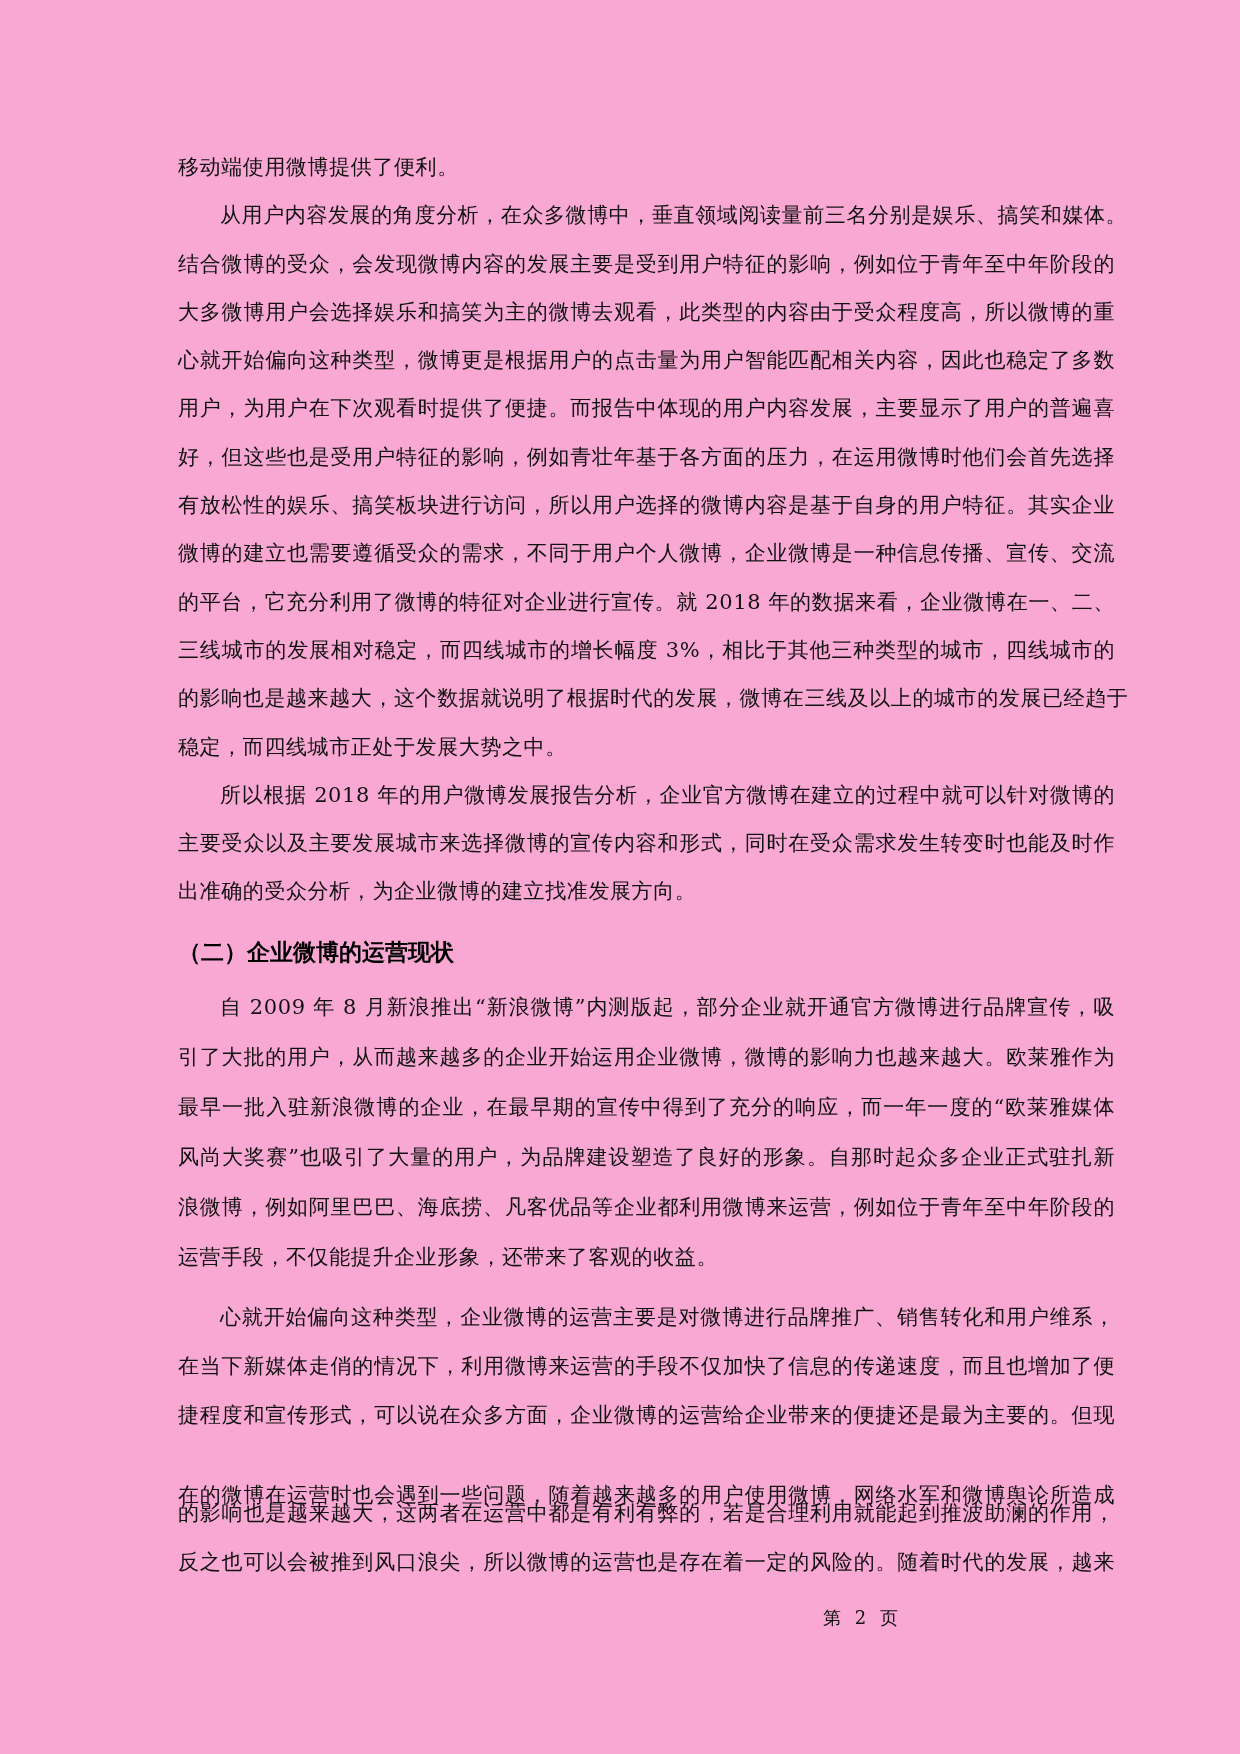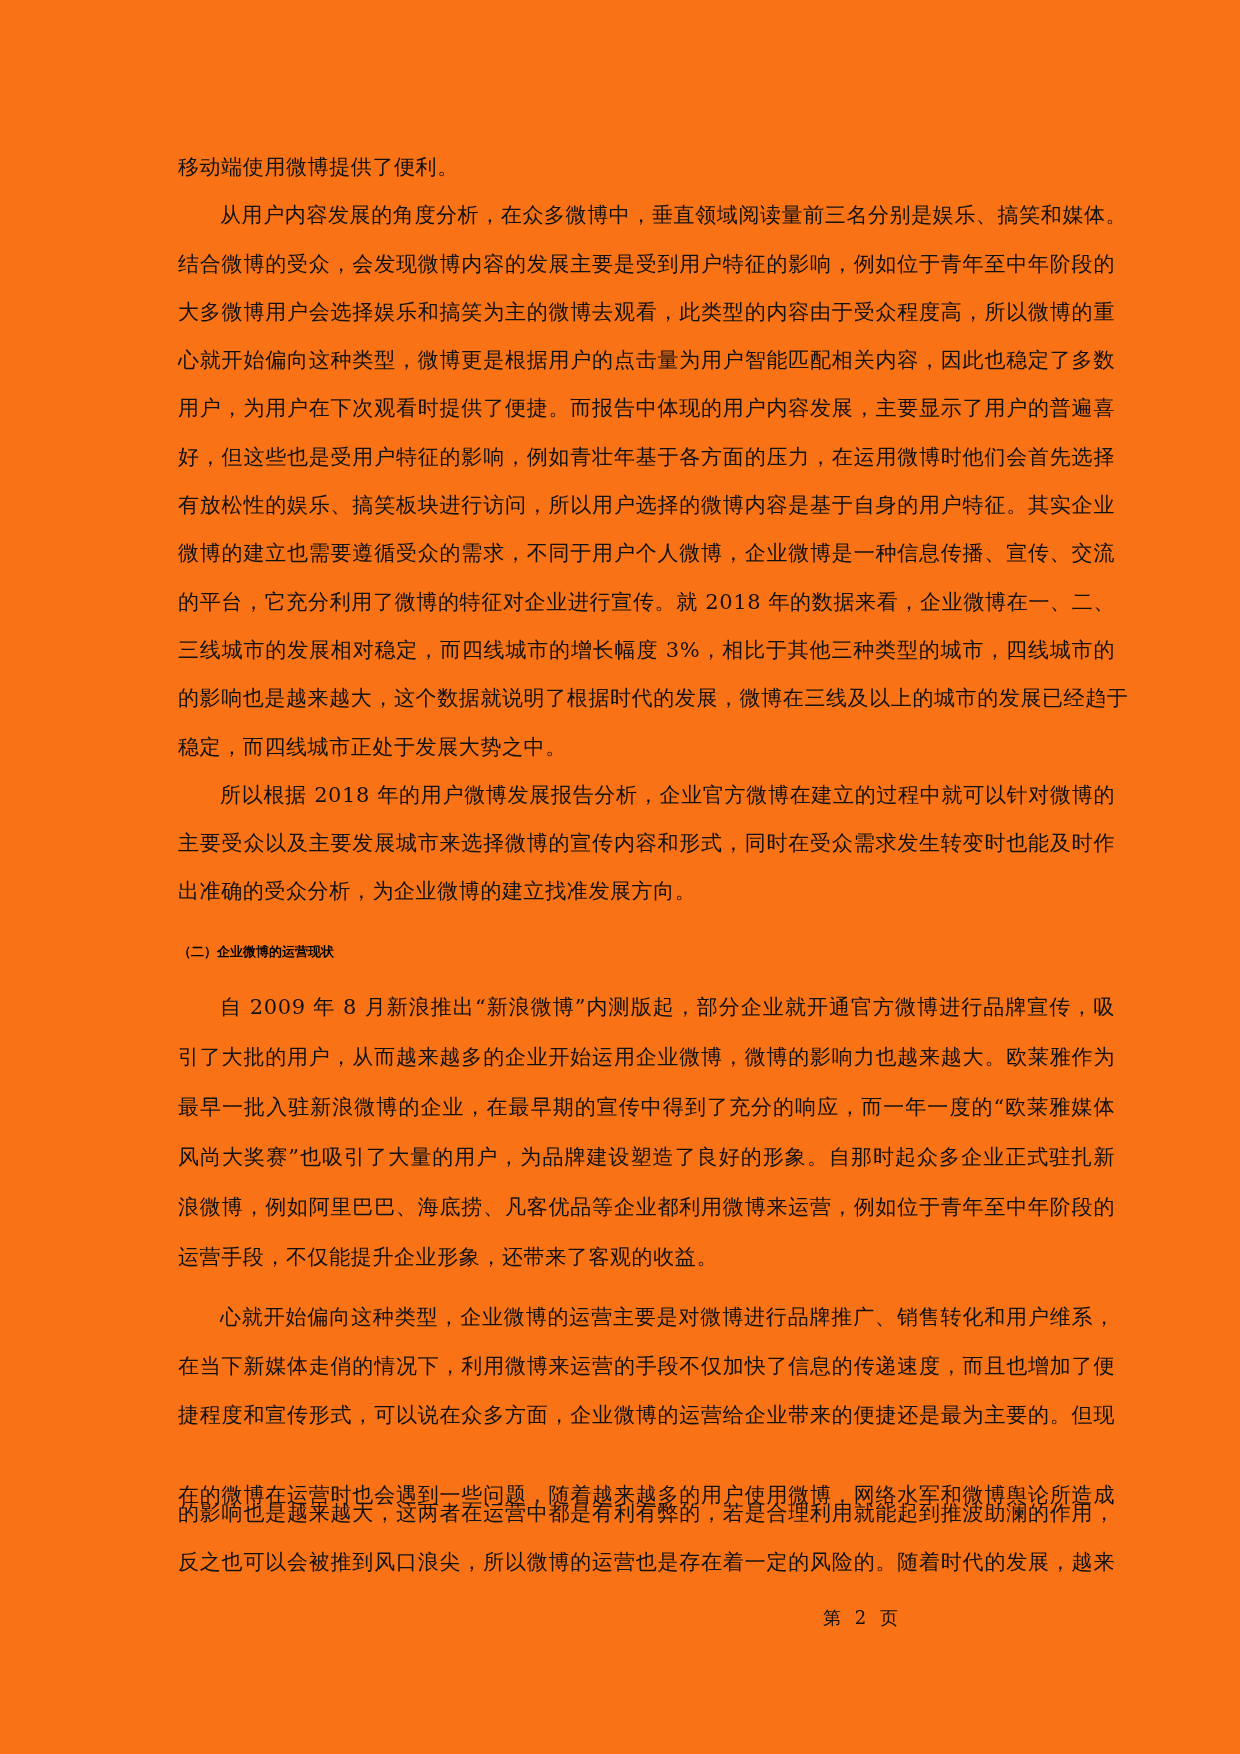--- a/index.html
+++ b/index.html
@@ -4,21 +4,21 @@
   <style>
     html, body {
       margin: 0;
       padding: 0;
       background: #ffffff;
     }
     .page {
       position: relative;
       width: 1240px;
       height: 1754px;
-      background: #f97316;
+      background: #f9a8d4;
       overflow: hidden;
       color: #111111;
       font-family: "DejaVu Serif", "Liberation Serif", serif;
     }
     .line {
       position: absolute;
       left: 178px;
       width: 937px;
       height: 24px;
       line-height: 24px;
@@ -35,21 +35,21 @@
     .line.last {
       text-align: left;
       text-align-last: left;
       width: auto;
     }
     .heading {
       position: absolute;
       left: 178px;
       height: 26px;
       line-height: 26px;
-      font-size: 13px;
+      font-size: 23px;
       font-weight: bold;
       white-space: nowrap;
       color: #000000;
       font-family: "DejaVu Sans", "Liberation Sans", sans-serif;
     }
     .page-number {
       position: absolute;
       left: 823px;
       top: 1607px;
       height: 22px;

